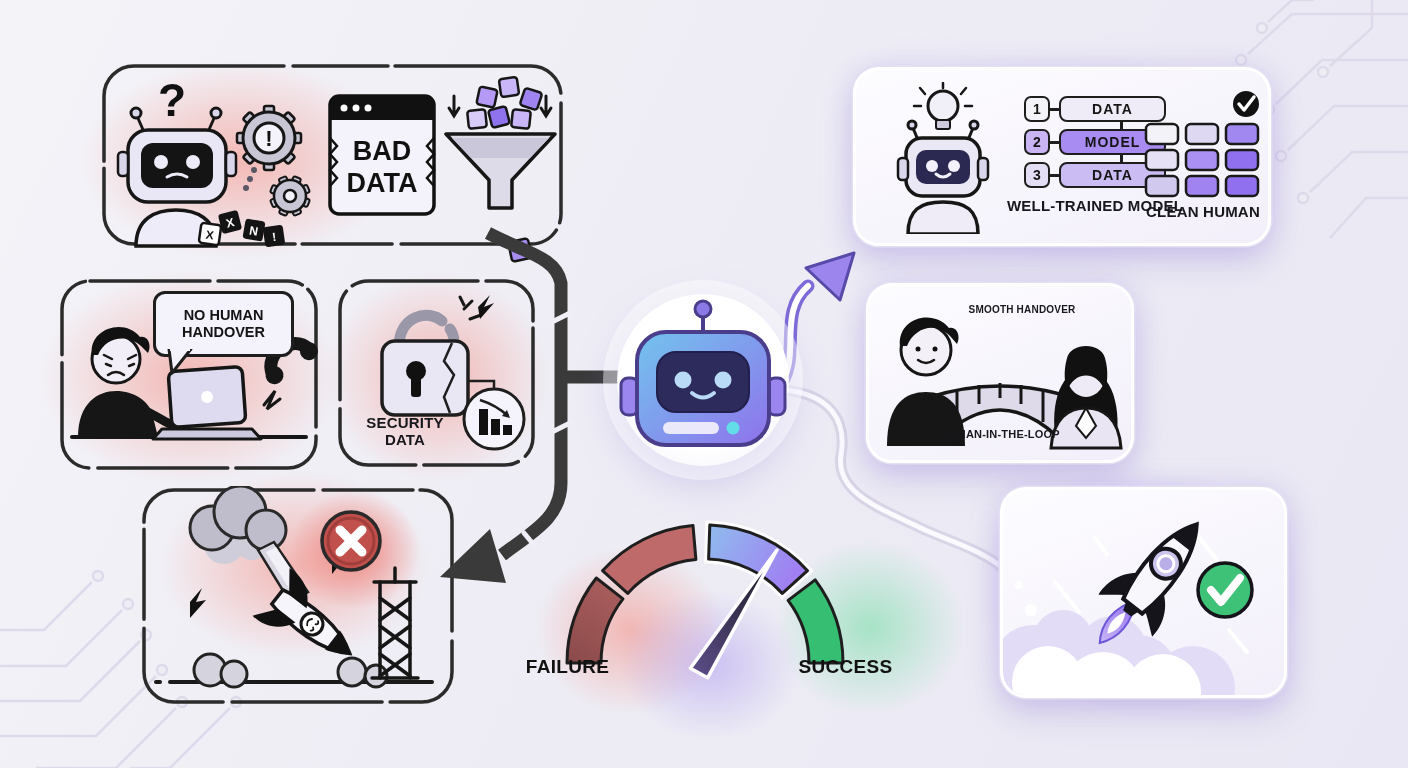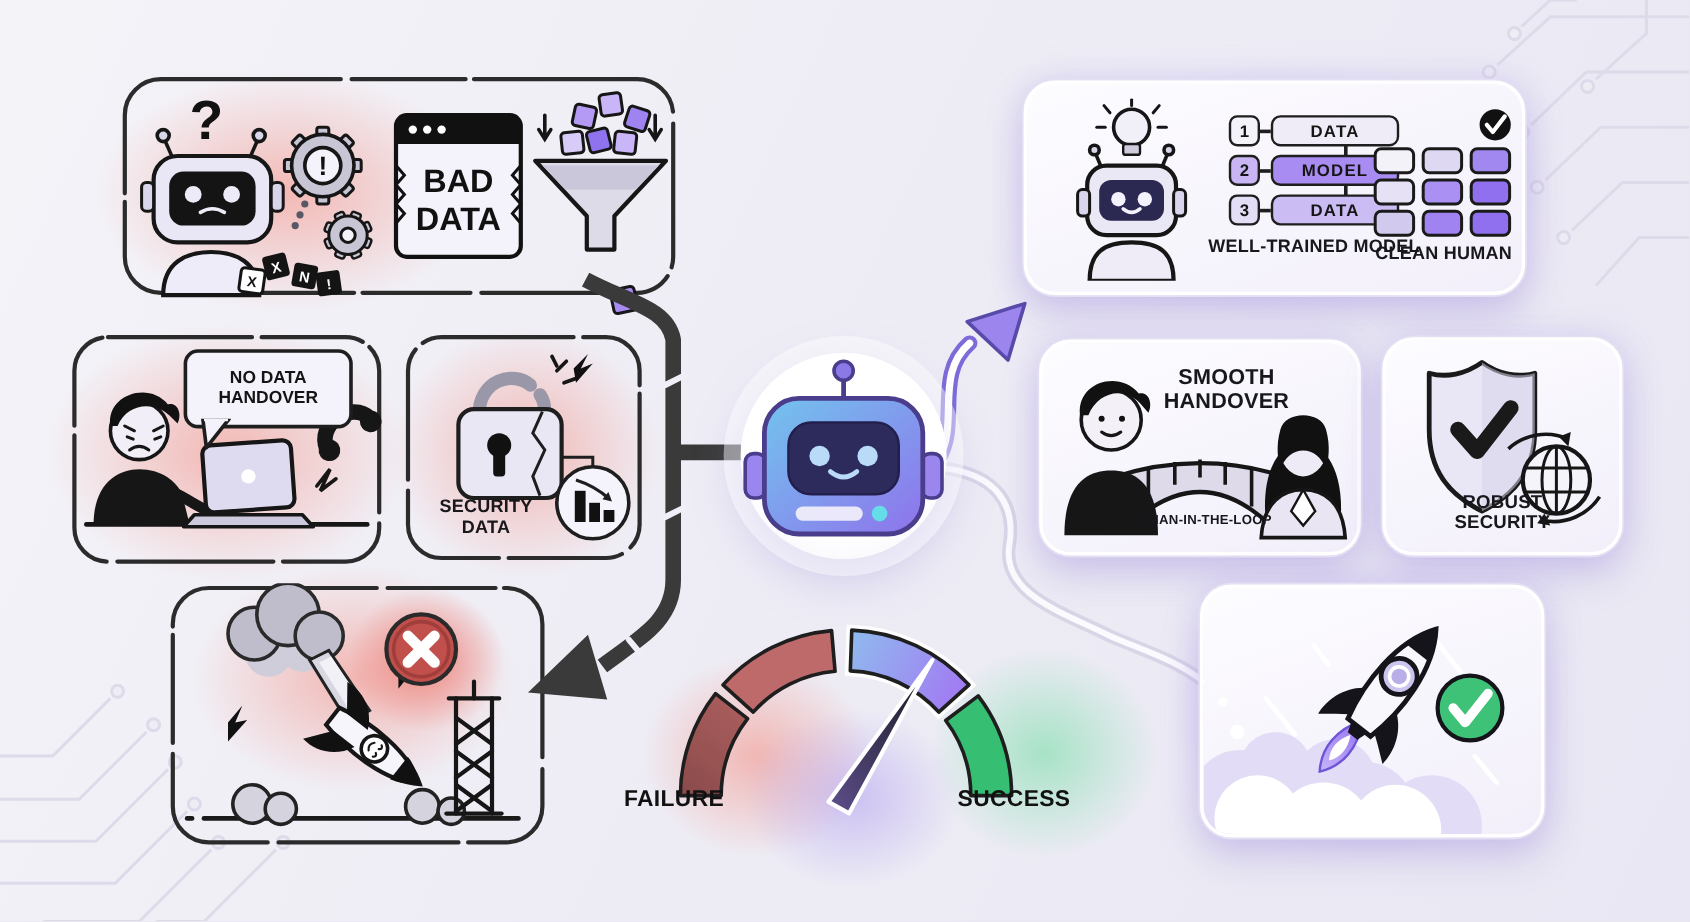--- a/index.html
+++ b/index.html
@@ -35,21 +35,21 @@
   .r3 .wt-num{background:#E4DDF6;} .r3 .wt-label{background:#CBBCF4;}
   
   .bubble{position:absolute;background:#F4F2FB;border:3px solid #1E1E1E;border-radius:12px;
     display:flex;align-items:center;justify-content:center;text-align:center;
     font-weight:800;font-size:14.5px;color:#141414;line-height:1.15;}
   
   .pill{position:absolute;background:#3A3A3C;border:4px solid #FFFFFF;border-radius:18px;
     display:flex;flex-direction:column;align-items:center;justify-content:center;
     color:#FFF;font-weight:800;font-size:15.5px;line-height:1.2;letter-spacing:.3px;
     box-shadow:0 10px 22px rgba(130,110,200,.45), 0 0 0 1px rgba(210,200,240,.6);}
-  .gauge-label{position:absolute;font-weight:800;font-size:19px;color:#111;text-align:left;letter-spacing:.3px;}
+  .gauge-label{position:absolute;font-weight:800;font-size:19px;color:#111;text-align:center;letter-spacing:.3px;}
   
   .robot-disc{position:absolute;border-radius:50%;
     background:radial-gradient(circle at 50% 42%,#FFFFFF 62%,#F2F0FA 100%);
     box-shadow:0 0 0 14px rgba(255,255,255,.45), 0 14px 40px rgba(140,120,215,.35);}
   .z0{z-index:0}.z1{z-index:1}.z2{z-index:2}.z3{z-index:3}.z4{z-index:4}.z5{z-index:5}.z6{z-index:6}
 </style>
 </head>
 <body>
 
 <div id="stage">
@@ -295,21 +295,21 @@
       </g>
       <polygon points="104,124 194,124 203,134 95,134" fill="#CCC9DE" stroke="#161616" stroke-width="3" stroke-linejoin="round"></polygon>
       <polyline points="206,100 217,86 209,104 222,94" fill="none" stroke="#161616" stroke-width="3" stroke-linecap="round"></polyline>
       <g transform="rotate(-35 228 50)">
         <path d="M206,58 C210,36 246,36 250,58" fill="none" stroke="#161616" stroke-width="13" stroke-linecap="round"></path>
         <circle cx="207" cy="60" r="9" fill="#161616"></circle>
           <circle cx="249" cy="60" r="9" fill="#161616"></circle>
       </g>
     </svg>
     <div class="bubble" style="left:95px;top:14px;width:135px;height:60px">
-      <span>NO DATA HANDOVER</span>
+      <span>NO HUMAN HANDOVER</span>
     </div>
     <svg class="abs" style="left:108px;top:72px" width="28" height="28" viewBox="0 0 28 28">
       <polygon points="3,0 25,0 6,24" fill="#F4F2FB" stroke="#1E1E1E" stroke-width="3" stroke-linejoin="round"></polygon>
       <rect x="4" y="-4" width="20" height="6" fill="#F4F2FB"></rect>
     </svg>
   </div>
 
   <div class="sketch z3" style="left:336px;top:277px;width:201px;height:192px">
     <svg class="frame" width="201" height="192" viewBox="0 0 201 192">
       <rect x="4" y="4" width="193" height="184" rx="28" fill="none" stroke="#2B2B2B" stroke-width="3.5" stroke-linecap="round" stroke-dasharray="110 8 75 7 130 9 95 8 120 9"></rect>
@@ -501,43 +501,24 @@
       <path d="M31,60 C28,32 64,22 80,42 C88,40 92,50 88,58 L81,50 C68,36 46,40 38,60 Z" fill="#111"></path>
       <circle cx="49" cy="63" r="2.5" fill="#111"></circle>
         <circle cx="66" cy="63" r="2.5" fill="#111"></circle>
       <path d="M49,74 Q57,80 65,74" fill="none" stroke="#161616" stroke-width="2.5" stroke-linecap="round"></path>
       <path d="M186,150 C176,60 256,60 248,150 C240,158 196,158 186,150 Z" fill="#111"></path>
       <path d="M182,162 C184,132 200,122 217,122 C234,122 250,132 252,162 Z" fill="#E9E5F2" stroke="#161616" stroke-width="3"></path>
       <polygon points="217,122 207,140 217,152 227,140" fill="#FFF" stroke="#161616" stroke-width="2"></polygon>
       <ellipse cx="217" cy="86" rx="20" ry="25" fill="#EFEBF6"></ellipse>
       <path d="M198,72 C202,56 232,56 236,72 C240,86 238,98 236,106 C230,84 204,84 198,106 C196,98 194,86 198,72 Z" fill="#111"></path>
     </svg>
-    <div class="caption" style="left:88px;top:18px;width:130px;font-size:18px">SMOOTH HANDOVER</div>
+    <div class="caption" style="left:88px;top:18px;width:130px;font-size:10px">SMOOTH HANDOVER</div>
     <div class="caption" style="left:22px;top:142px;width:218px;font-size:11px">HUMAN-IN-THE-LOOP</div>
   </div>
 
-  <div class="card z3" style="left:1152px;top:281px;width:194px;height:176px">
-    <svg class="abs" style="left:10px;top:8px" width="176" height="150" viewBox="0 0 176 150">
-      <path d="M70,10 C84,20 100,23 114,19 L114,66 C114,100 98,120 70,134 C42,120 26,100 26,66 L26,19 C40,23 56,20 70,10 Z" fill="#E9E6F5" stroke="#1A1A1A" stroke-width="4" stroke-linejoin="round"></path>
-      <path d="M70,10 C84,20 100,23 114,19 L114,66 C114,100 98,120 70,134 Z" fill="#D9D4EA" opacity=".55"></path>
-      <path d="M50,66 L66,84 L94,48" fill="none" stroke="#1A1A1A" stroke-width="13" stroke-linecap="round" stroke-linejoin="round"></path>
-      <g>
-        <path d="M92,82 A46,46 0 0 1 142,74" fill="none" stroke="#161616" stroke-width="3"></path>
-        <polygon points="144,68 134,72 142,80" fill="#161616"></polygon>
-        <path d="M168,122 A46,46 0 0 1 122,142" fill="none" stroke="#161616" stroke-width="3"></path>
-        <polygon points="116,144 127,146 122,136" fill="#161616"></polygon>
-        <circle cx="132" cy="108" r="28" fill="#F6F4FB" stroke="#161616" stroke-width="3.5"></circle>
-        <ellipse cx="132" cy="108" rx="12" ry="28" fill="none" stroke="#161616" stroke-width="2.5"></ellipse>
-        <line x1="132" y1="80" x2="132" y2="136" stroke="#161616" stroke-width="2.5"></line>
-        <line x1="106" y1="98" x2="158" y2="98" stroke="#161616" stroke-width="2.5"></line>
-        <line x1="106" y1="118" x2="158" y2="118" stroke="#161616" stroke-width="2.5"></line>
-      </g>
-    </svg>
-    <div class="caption" style="left:42px;top:126px;width:110px;font-size:15.5px">ROBUST SECURITY</div>
-  </div>
 
   <div class="card z3" style="left:1000px;top:487px;width:281px;height:205px;overflow:hidden">
     <svg class="abs" style="left:0;top:0" width="281" height="205" viewBox="0 0 281 205">
       <defs>
         <linearGradient id="flameG" x1="0" y1="0" x2="0" y2="1">
           <stop offset="0" stop-color="#8F6FF0"></stop>
             <stop offset="1" stop-color="#C9B6F8"></stop>
         </linearGradient>
       </defs>
       <g fill="#E3DCF6">

